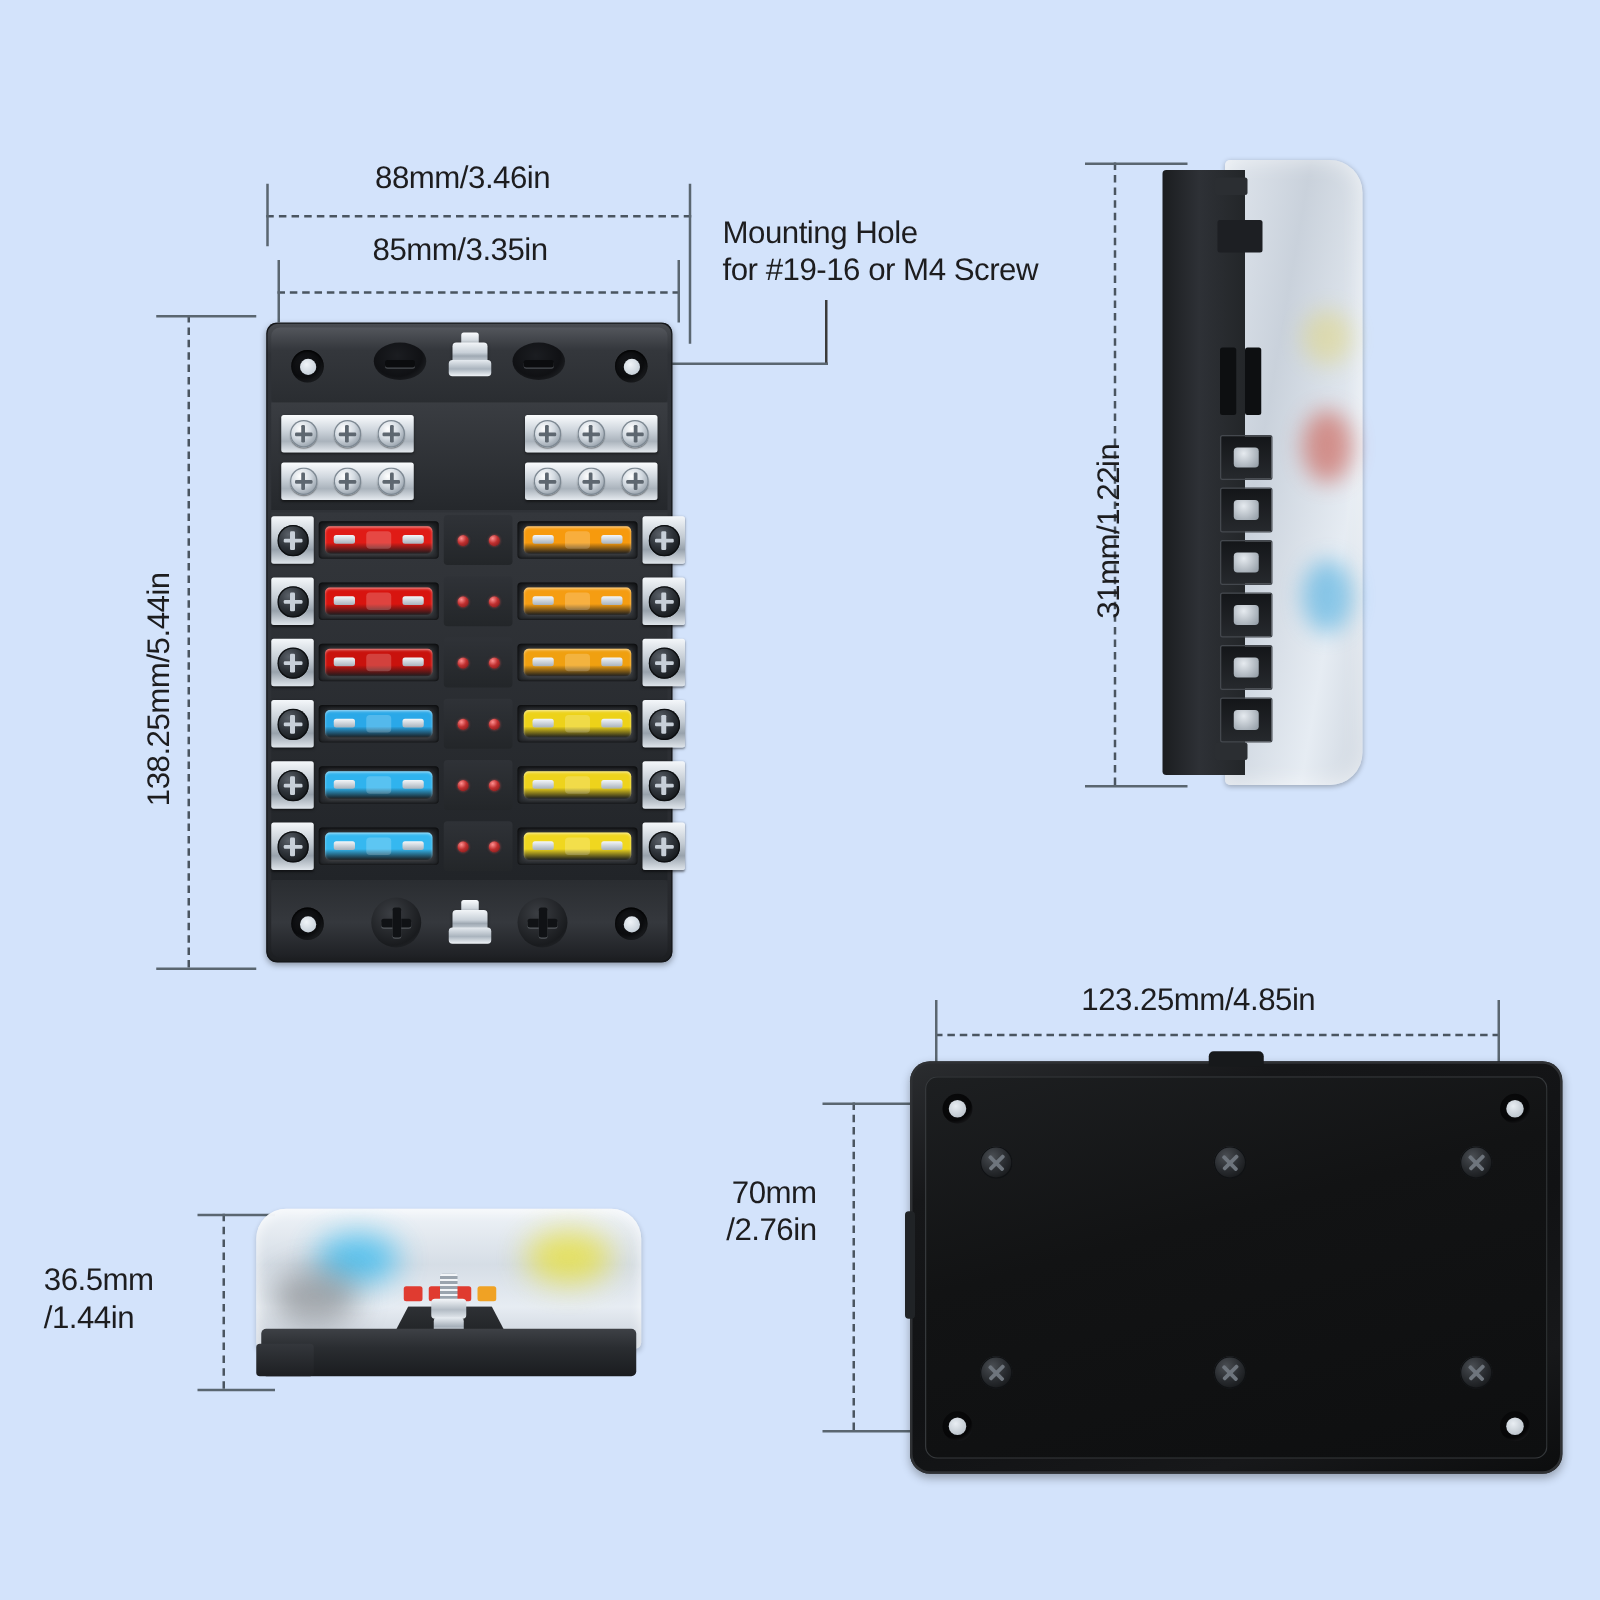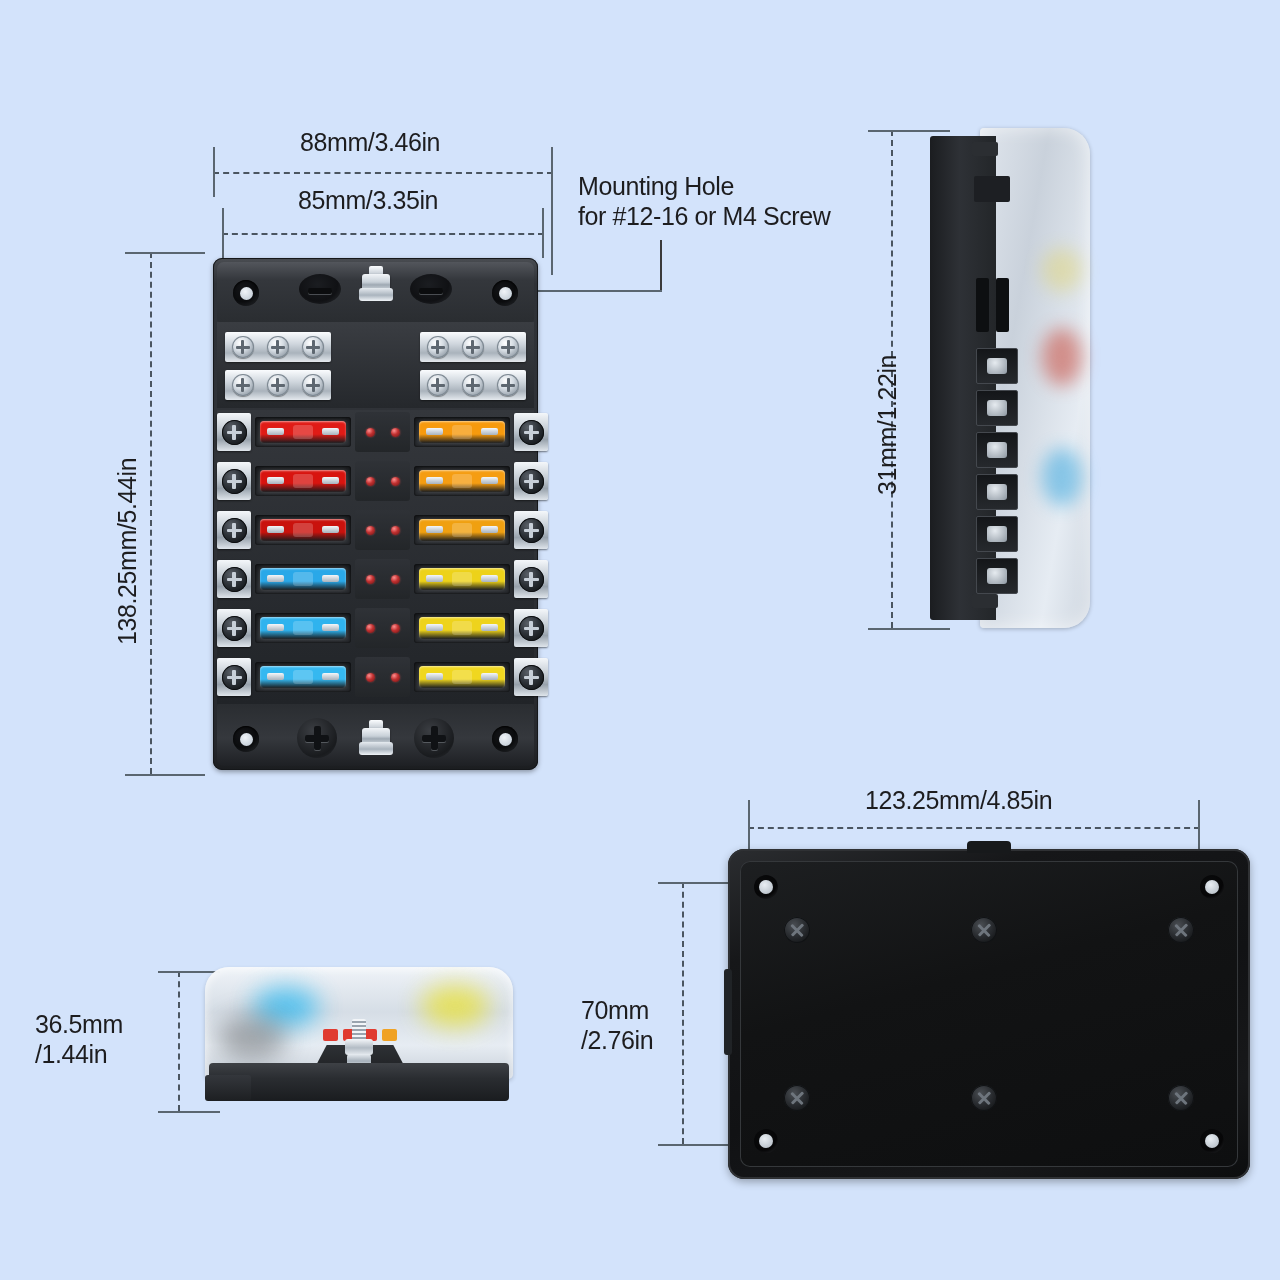--- a/index.html
+++ b/index.html
@@ -334,21 +334,21 @@
   <div class="tick-v" style="left:222px;top:208px;height:50px;"></div>
   <div class="tick-v" style="left:542px;top:208px;height:50px;"></div>
   <div class="dim-label" style="left:298px;top:186px;">85mm/3.35in</div>
 
   <div class="dash-v" style="left:150px;top:252px;height:522px;"></div>
   <div class="tick-h" style="left:125px;top:252px;width:80px;"></div>
   <div class="tick-h" style="left:125px;top:774px;width:80px;"></div>
   <div class="dim-label vert" style="left:113px;top:645px;">138.25mm/5.44in</div>
 
   <div class="dim-label" style="left:578px;top:172px;">Mounting Hole
-for #12-16 or M4 Screw</div>
+for #19-16 or M4 Screw</div>
   <div class="leader" style="left:660px;top:240px;width:0px;height:50px;"></div>
   <div class="tick-h" style="left:518px;top:290px;width:144px;"></div>
 
   <div id="front-view">
     <div class="body-shell"></div>
 
     <div class="top-plate"></div>
     <div class="mount-hole" style="left:20px;top:22px;"></div>
     <div class="mount-hole" style="right:20px;top:22px;"></div>
     <div class="oval-slot" style="left:86px;top:16px;"></div>
@@ -557,21 +557,21 @@
   </div>
 
   <div class="dash-h" style="left:748px;top:827px;width:452px;"></div>
   <div class="tick-v" style="left:748px;top:800px;height:58px;"></div>
   <div class="tick-v" style="left:1198px;top:800px;height:58px;"></div>
   <div class="dim-label" style="left:865px;top:786px;">123.25mm/4.85in</div>
 
   <div class="dash-v" style="left:682px;top:882px;height:262px;"></div>
   <div class="tick-h" style="left:658px;top:882px;width:75px;"></div>
   <div class="tick-h" style="left:658px;top:1144px;width:75px;"></div>
-  <div class="dim-label" style="left:581px;top:996px;">70mm
+  <div class="dim-label" style="left:581px;top:940px;text-align:right;">70mm
 /2.76in</div>
 
   <div id="rear-view">
     <div class="rear-nub"></div>
     <div class="rear-sidetab"></div>
     <div class="rear-inner"></div>
     <div class="rear-hole" style="left:26px;top:26px;"></div>
     <div class="rear-hole" style="right:26px;top:26px;"></div>
     <div class="rear-hole" style="left:26px;bottom:26px;"></div>
     <div class="rear-hole" style="right:26px;bottom:26px;"></div>

